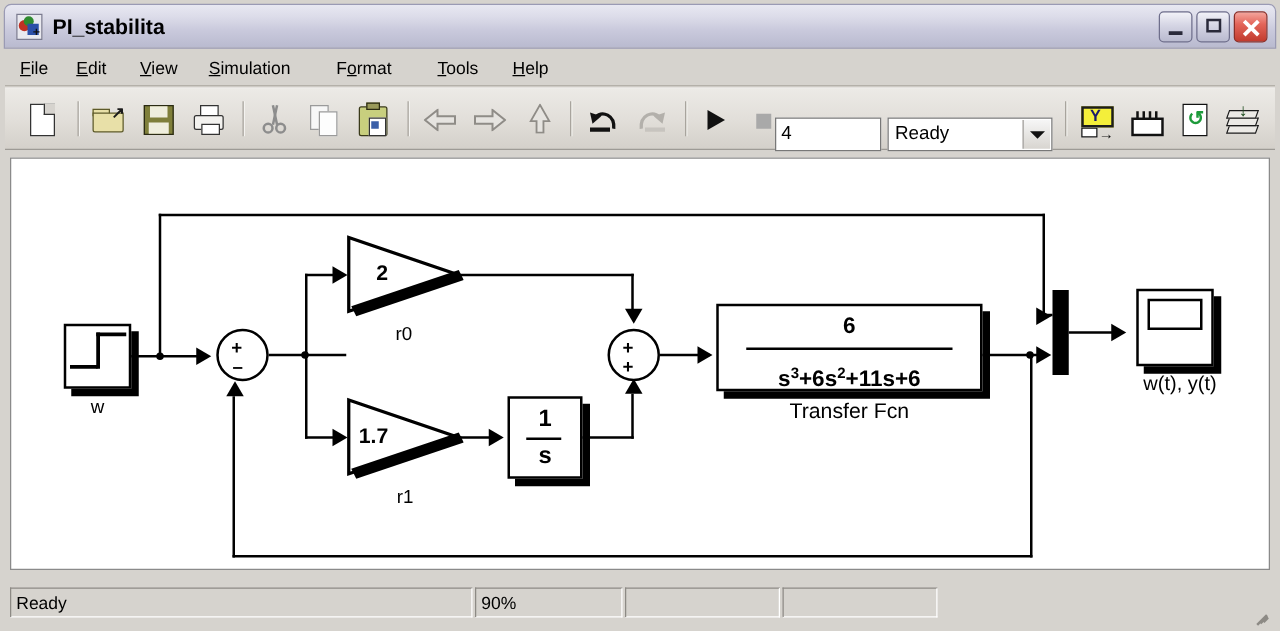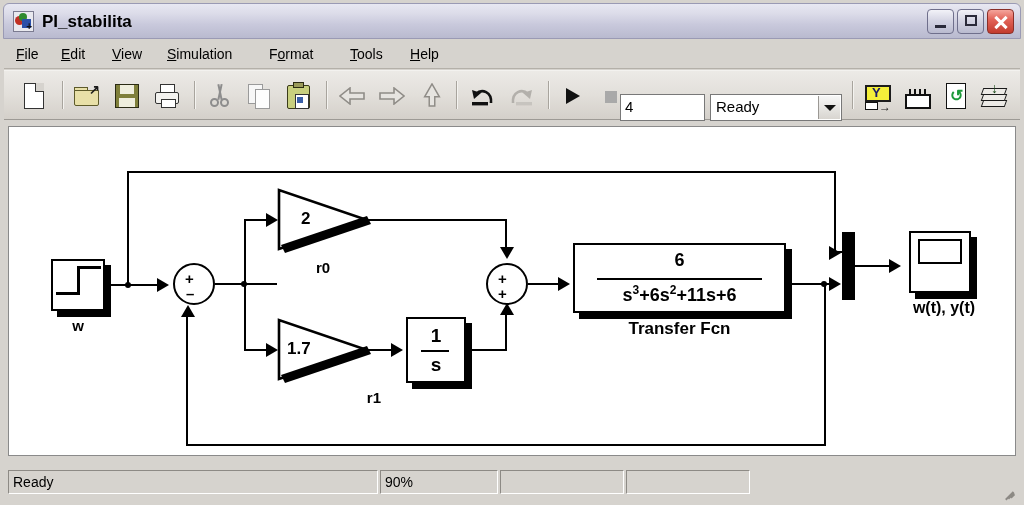--- a/index.html
+++ b/index.html
@@ -120,21 +120,21 @@
   .arrowr{position:absolute;width:0;height:0;border-left:12px solid #000;
     border-top:7px solid transparent;border-bottom:7px solid transparent;}
   .arrowd{position:absolute;width:0;height:0;border-top:12px solid #000;
     border-left:7px solid transparent;border-right:7px solid transparent;}
   .arrowu{position:absolute;width:0;height:0;border-bottom:12px solid #000;
     border-left:7px solid transparent;border-right:7px solid transparent;}
   .dot{position:absolute;width:6px;height:6px;background:#000;border-radius:50%;}
 
   .blk{position:absolute;background:#fff;border:2.4px solid #000;box-sizing:border-box;}
   .shadow{position:absolute;background:#000;}
-  .blabel{position:absolute;font-size:15px;font-weight:bold;color:#000;text-align:center;white-space:nowrap;}
+  .blabel{position:absolute;font-size:15px;font-weight:normal;color:#000;text-align:center;white-space:nowrap;}
 
   .sumc{position:absolute;border:2.4px solid #000;border-radius:50%;background:#fff;box-sizing:border-box;}
   .sumsign{position:absolute;font-size:15px;font-weight:bold;color:#000;line-height:1;}
 
   .gaintri{position:absolute;}
   .gaintxt{position:absolute;font-size:17px;font-weight:bold;color:#000;}
 
   .tf-num{position:absolute;width:100%;text-align:center;font-size:18px;font-weight:bold;color:#000;}
   .tf-bar{position:absolute;background:#000;height:2.2px;}
   .tf-den{position:absolute;width:100%;text-align:center;font-size:18px;font-weight:bold;color:#000;white-space:nowrap;}
@@ -344,21 +344,21 @@
 
     <div class="wire wh" style="left:356px;top:92px;width:142px;"></div>
     <div class="wire wv" style="left:496px;top:92px;height:33px;"></div>
     <div class="arrowd" style="left:491px;top:120px;"></div>
 
     <svg class="gaintri" style="left:266px;top:190px;width:96px;height:68px;" viewBox="0 0 96 68">
       <polygon points="4,3 4,62 92,33" fill="#fff" stroke="#000" stroke-width="2.6"></polygon>
       <polygon points="10,66 96,37 92,29 6,58" fill="#000"></polygon>
     </svg>
     <div class="gaintxt" style="left:278px;top:212px;">1.7</div>
-    <div class="blabel" style="left:276px;top:262px;width:96px;text-align:right;">r1</div>
+    <div class="blabel" style="left:267px;top:262px;width:96px;">r1</div>
 
     <div class="wire wh" style="left:356px;top:222px;width:32px;"></div>
     <div class="arrowr" style="left:382px;top:216px;"></div>
 
     <div class="shadow" style="left:403px;top:196px;width:60px;height:66px;"></div>
     <div class="blk" style="left:397px;top:190px;width:60px;height:66px;">
       <div class="intg-n" style="top:6px;">1</div>
       <div class="tf-bar" style="left:13px;top:31px;width:28px;"></div>
       <div class="intg-n" style="top:35px;">s</div>
     </div>
@@ -371,21 +371,21 @@
     <div class="sumsign" style="left:489px;top:144px;">+</div>
     <div class="sumsign" style="left:489px;top:159px;">+</div>
 
     <div class="wire wh" style="left:519px;top:156px;width:40px;"></div>
     <div class="arrowr" style="left:549px;top:150px;"></div>
 
     <div class="shadow" style="left:570px;top:122px;width:213px;height:70px;"></div>
     <div class="blk" style="left:564px;top:116px;width:213px;height:70px;">
       <div class="tf-num" style="top:5px;">6</div>
       <div class="tf-bar" style="left:22px;top:33px;width:165px;"></div>
-      <div class="tf-den" style="top:38px;">
+      <div class="tf-den" style="top:46px;">
         <span>s</span><sup>3</sup><span>+6s</span><sup>2</sup><span>+11s+6</span>
       </div>
     </div>
     <div class="blabel" style="left:564px;top:192px;width:213px;font-size:17px;">Transfer Fcn</div>
 
     <div class="wire wh" style="left:777px;top:156px;width:50px;"></div>
     <div class="dot" style="left:812px;top:154px;"></div>
     <div class="arrowr" style="left:820px;top:150px;"></div>
 
     <div class="wire wv" style="left:815px;top:156px;height:163px;"></div>

